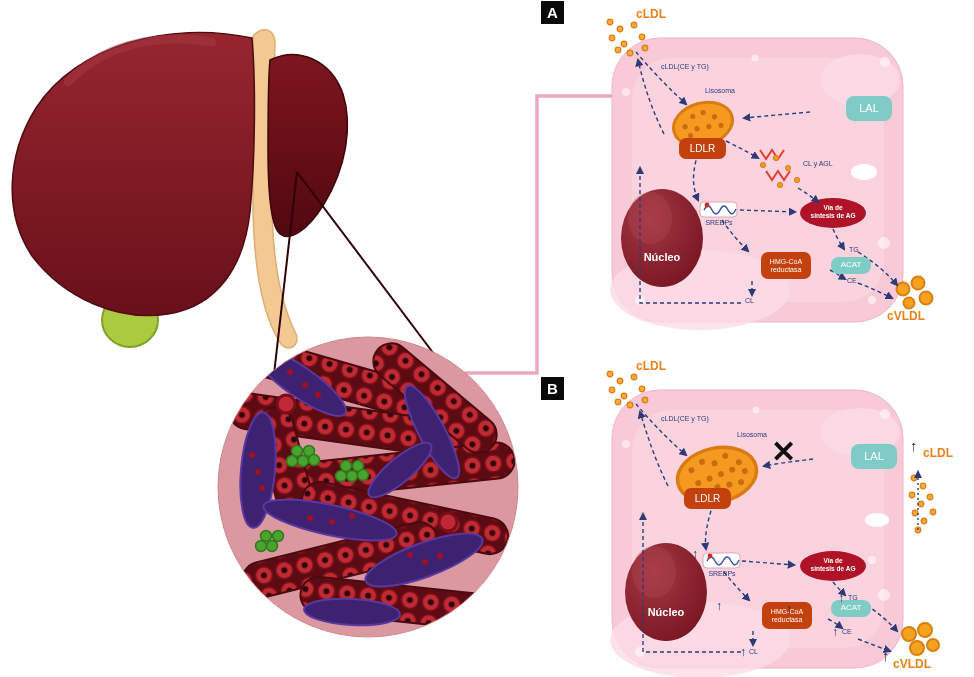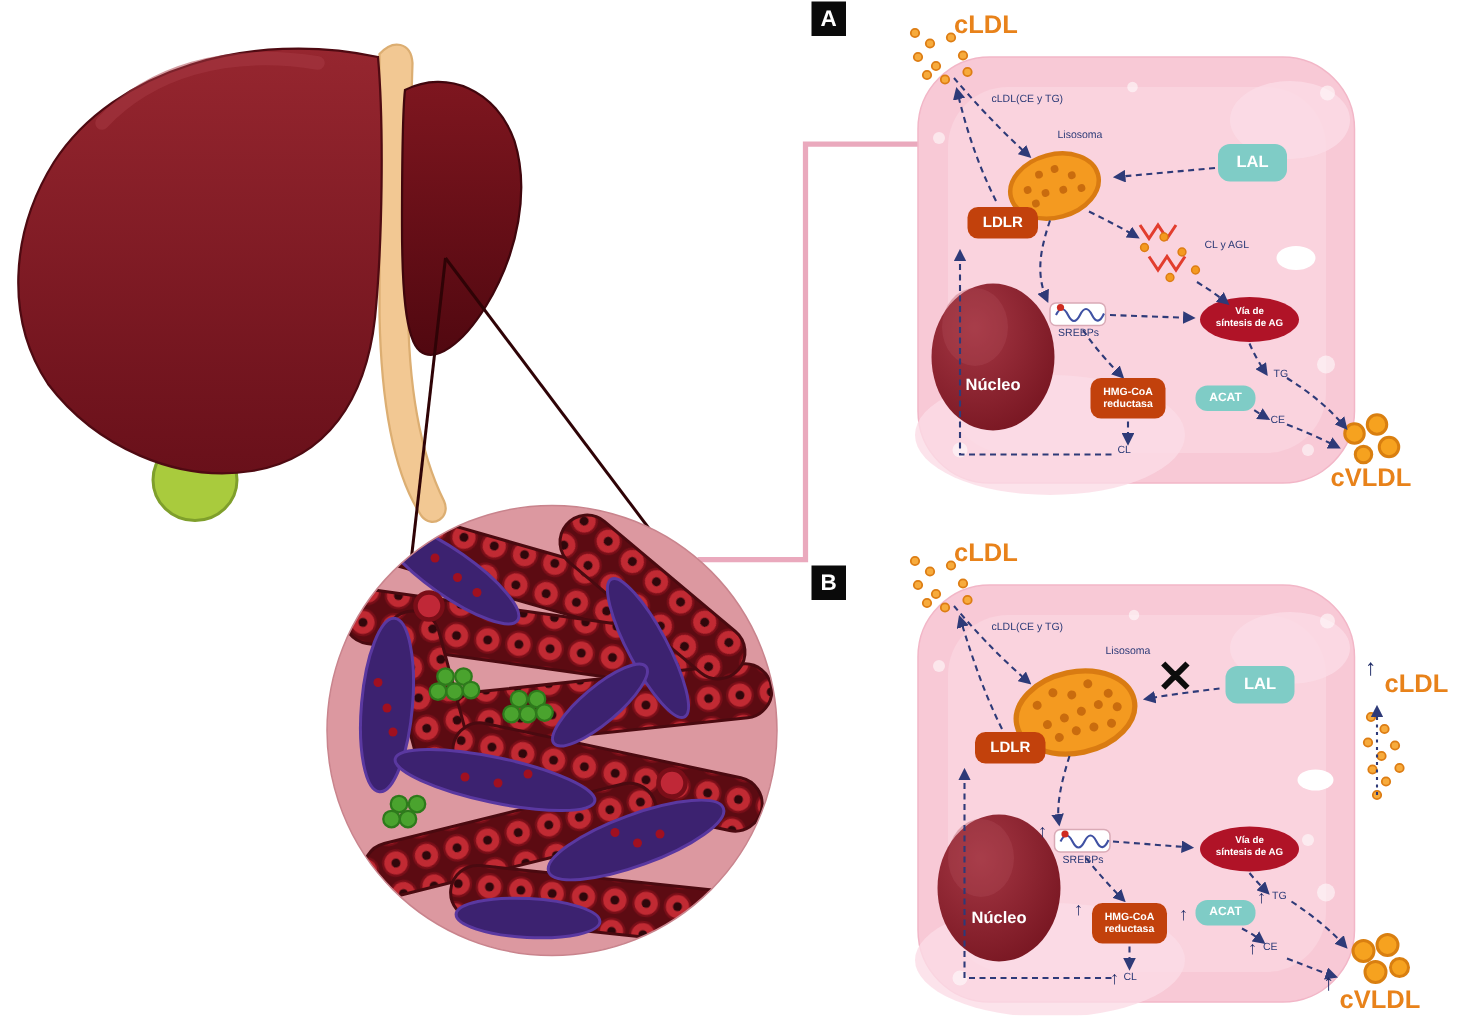--- a/index.html
+++ b/index.html
@@ -2,25 +2,25 @@
 <html><head>
 <meta charset="utf-8">
 <style>
   html,body{margin:0;padding:0;background:#fff;}
   .stage{position:relative;width:974px;height:677px;background:#fff;overflow:hidden;
          font-family:"Liberation Sans",sans-serif;}
   svg.layer{position:absolute;left:0;top:0;}
   .lbl{position:absolute;white-space:nowrap;}
   .navy{color:#2b3a77;font-size:8px;}
   .tiny{font-size:7px;}
-  .orange-label{color:#e8821a;font-weight:bold;font-size:17px;}
+  .orange-label{color:#e8821a;font-weight:bold;font-size:12px;}
   .panel-badge{position:absolute;width:23px;height:23px;background:#0a0a0a;color:#fff;
                font-weight:bold;font-size:15px;display:flex;align-items:center;justify-content:center;}
   .box{position:absolute;display:flex;flex-direction:column;align-items:center;justify-content:center;
-       color:#fff;font-weight:bold;text-align:center;line-height:1.1;}
+       color:#fff;font-weight:normal;text-align:center;line-height:1.1;margin-left:34px;}
   .teal{background:#7fccc6;border-radius:8px;}
   .purple{background:#c2410c;border-radius:7px;}
   .nucleo{position:absolute;color:#fff;font-weight:bold;font-size:11px;text-align:center;}
   .via{position:absolute;color:#fff;font-size:6.5px;font-weight:bold;text-align:center;line-height:1.25;}
   .up{position:absolute;color:#1d2a66;font-weight:bold;font-size:12px;line-height:1;}
   .up.big{font-size:15px;}
   .xmark{position:absolute;color:#0d0d0d;font-weight:bold;font-size:30px;line-height:1;}
 </style>
 </head>
 <body>

